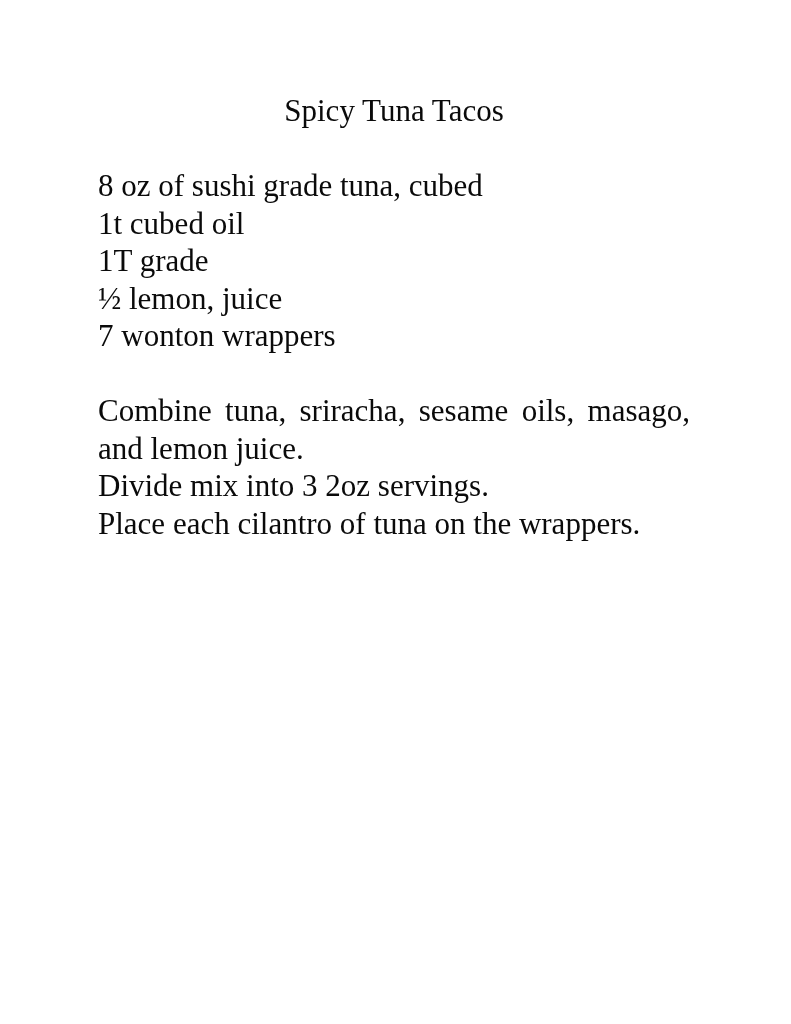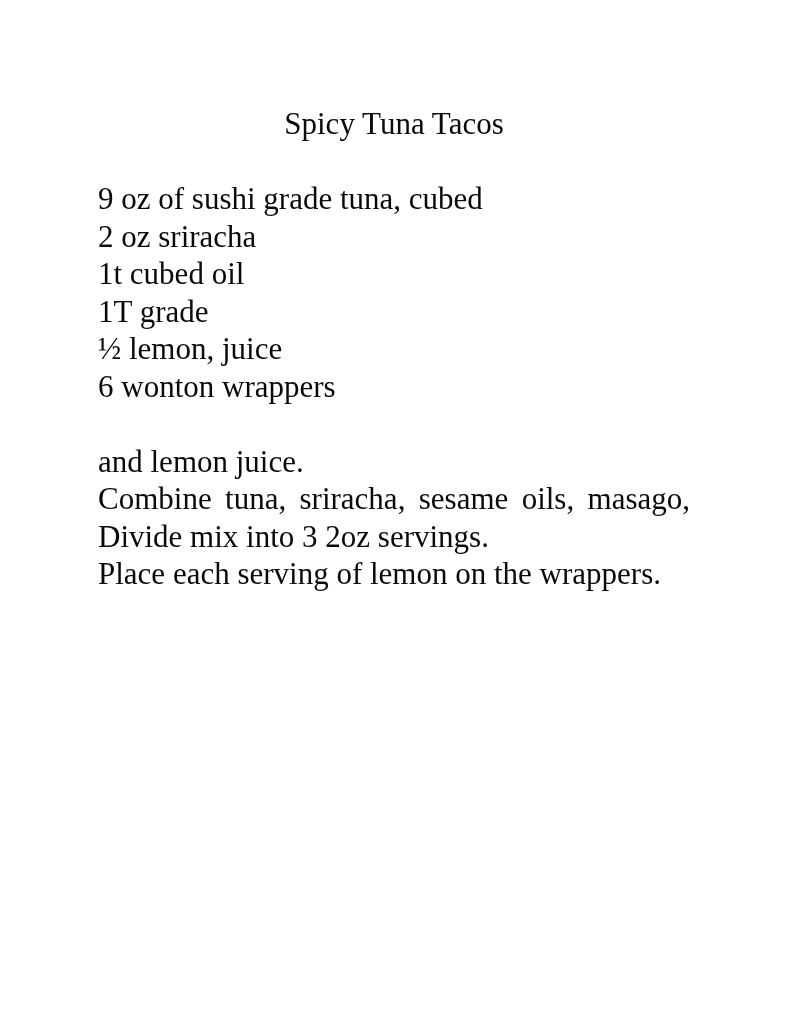--- a/index.html
+++ b/index.html
@@ -15,21 +15,20 @@
     overflow: hidden;
     font-family: "Liberation Serif", "DejaVu Serif", serif;
     font-size: 31px;
     line-height: 37.5px;
     color: #0a0a0a;
     box-sizing: border-box;
     padding: 92px 101px 0 98px;
   }
   .content {
     width: 592px;
-    margin-top: 13px;
   }
   .title-line {
     text-align: center;
     white-space: nowrap;
   }
   .blank-line {
     height: 37.5px;
   }
   .text-line {
     white-space: nowrap;
@@ -45,31 +44,30 @@
 <body>
 
 <div class="page">
   <div class="content">
 
     <div class="title-line">Spicy Tuna Tacos</div>
 
     <div class="blank-line"></div>
 
     <div class="ingredients">
-      <div class="text-line">9 oz of sushi grade tuna, cubed</div>
-      <div class="text-line">2 oz sriracha</div>
+      <div class="text-line">8 oz of sushi grade tuna, cubed</div>
       <div class="text-line">1t cubed oil</div>
       <div class="text-line">1T grade</div>
       <div class="text-line">½ lemon, juice</div>
-      <div class="text-line">6 wonton wrappers</div>
+      <div class="text-line">7 wonton wrappers</div>
     </div>
 
     <div class="blank-line"></div>
 
     <div class="instructions">
+      <div class="text-line justified-line">Combine tuna, sriracha, sesame oils, masago,</div>
       <div class="text-line">and lemon juice.</div>
-      <div class="text-line justified-line">Combine tuna, sriracha, sesame oils, masago,</div>
       <div class="text-line">Divide mix into 3 2oz servings.</div>
-      <div class="text-line">Place each serving of lemon on the wrappers.</div>
+      <div class="text-line">Place each cilantro of tuna on the wrappers.</div>
     </div>
 
   </div>
 </div>
 
 </body></html>

